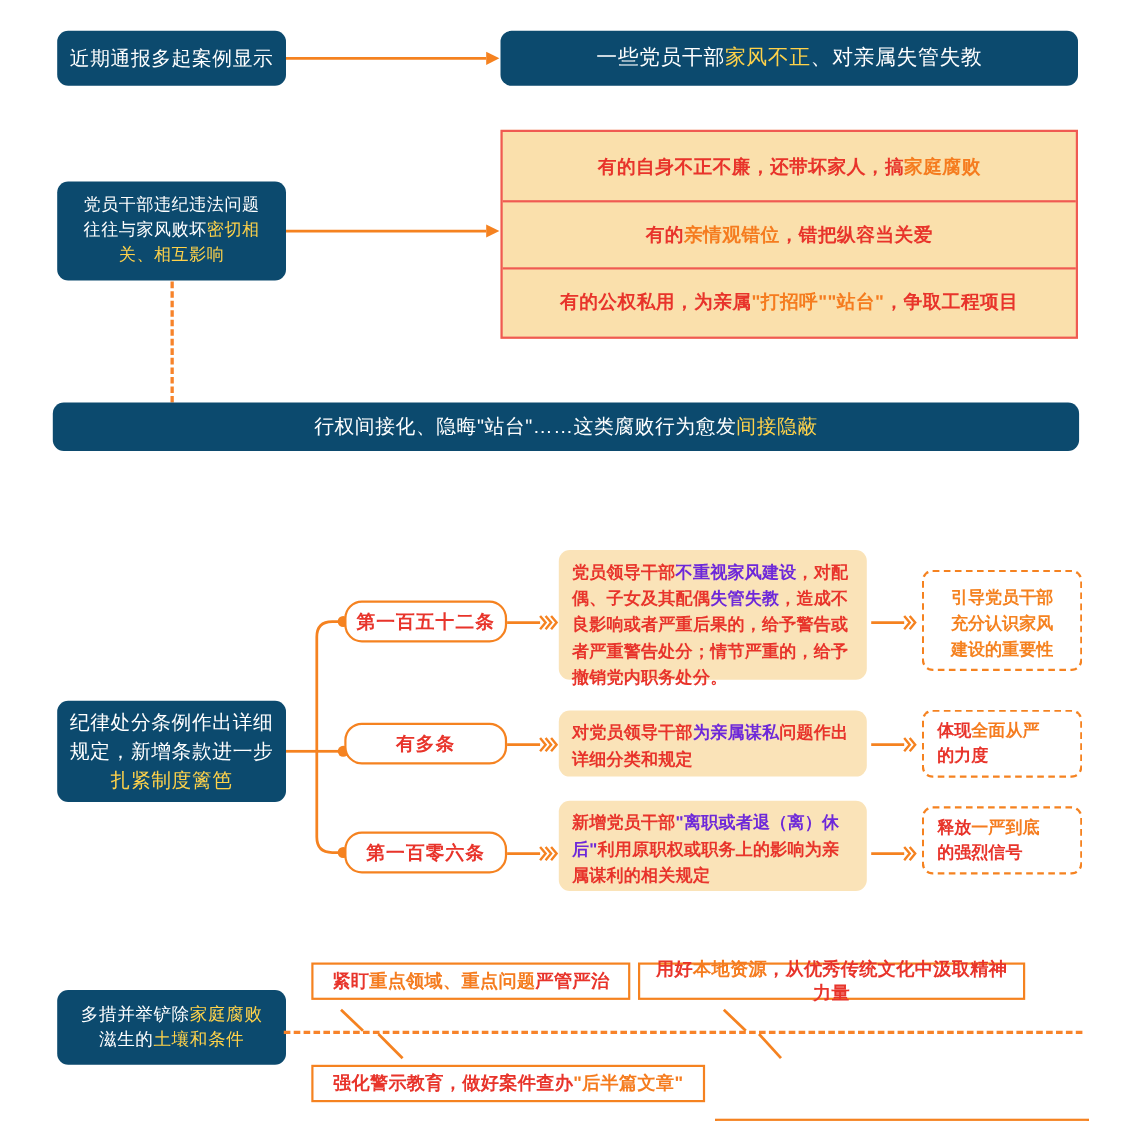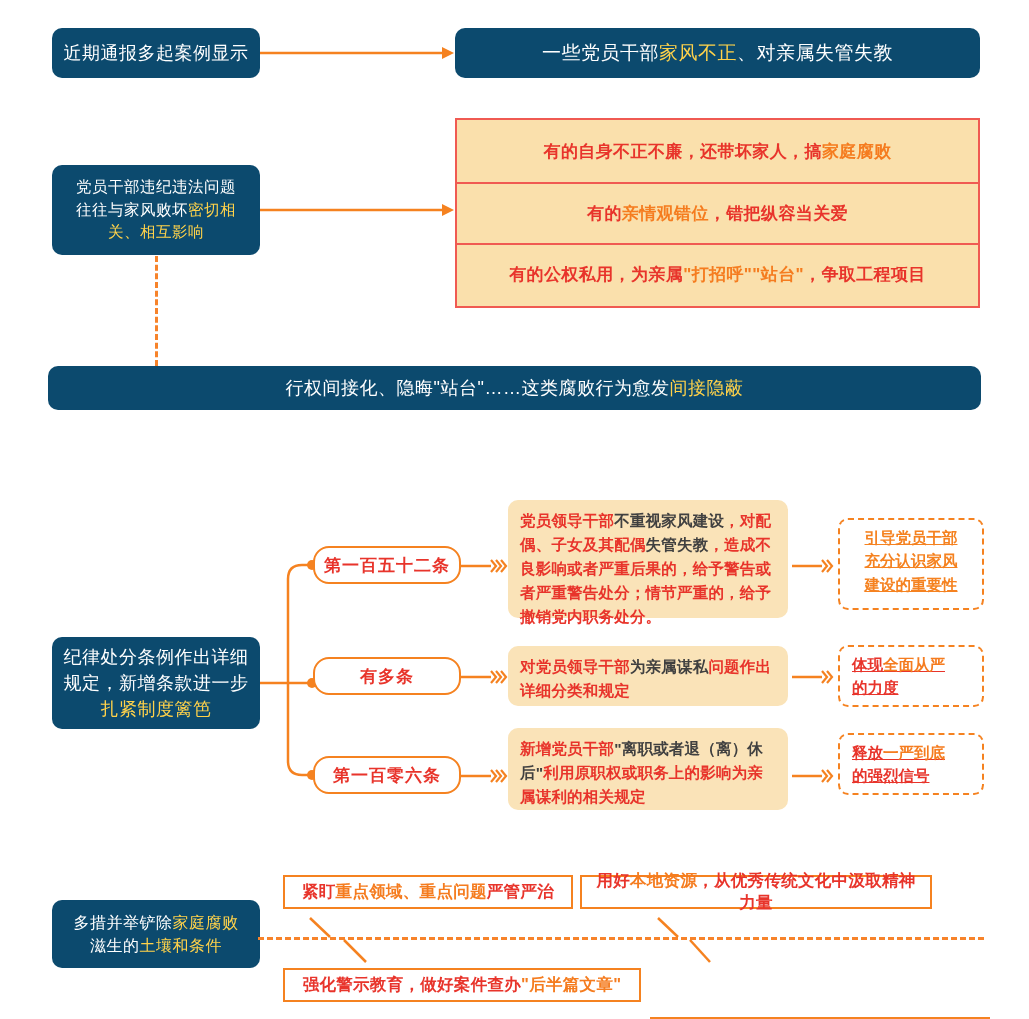--- a/index.html
+++ b/index.html
@@ -64,37 +64,36 @@
   .softcard {
     background: #fae3b8;
     border-radius: 10px;
     color: #e8342b;
     font-weight: bold;
     font-size: 15.5px;
     line-height: 1.55;
     padding: 9px 12px;
     letter-spacing: .2px;
   }
-  .softcard .hl { color: #404040; margin-top: 16px; }
+  .softcard .hl { color: #6d28d9; margin-top: 16px; }
 
   
   .dashbox {
     border: 2.5px dashed #f58220;
     border-radius: 10px;
     background: #ffffff;
     color: #e8342b;
     font-weight: bold;
     font-size: 15.5px;
     line-height: 1.5;
     display: flex;
     align-items: center;
-    justify-content: flex-start;
+    justify-content: flex-end;
     text-align: center;
     padding: 6px 8px;
-    text-decoration: underline;
   }
   .dashbox .hl { color: #f57c1f; }
 
   
   .outbox {
     border: 2.5px solid #f58220;
     background: #ffffff;
     color: #e8342b;
     font-weight: bold;
     font-size: 16.5px;

